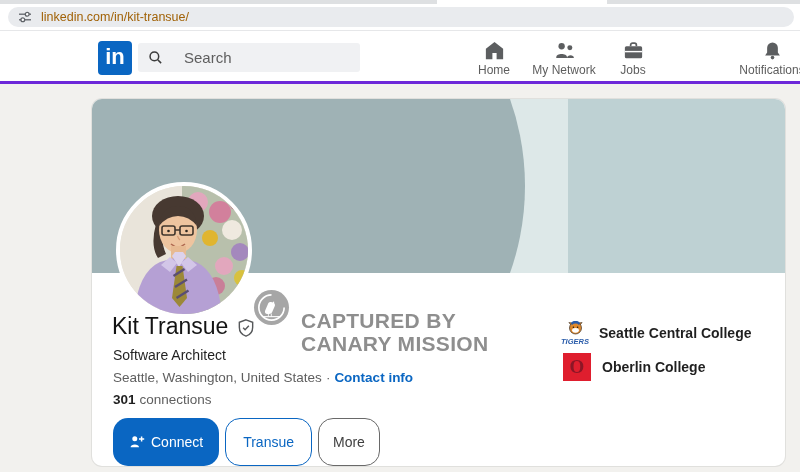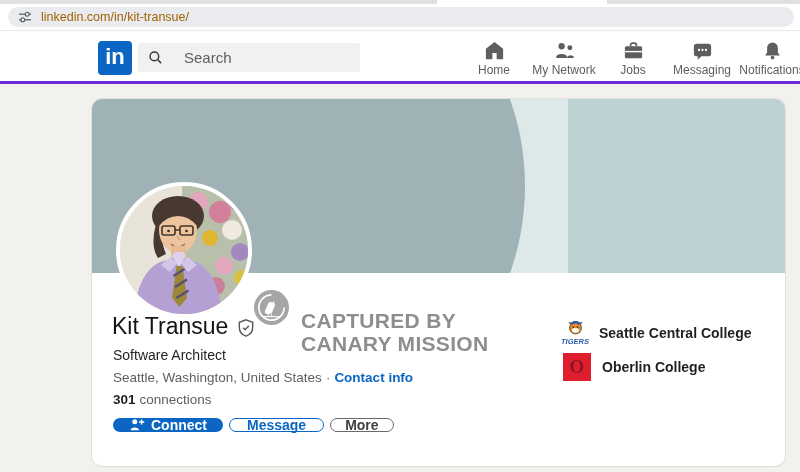--- a/index.html
+++ b/index.html
@@ -44,21 +44,21 @@
   .p-name { font-size:23px; font-weight:400; color:rgba(0,0,0,0.92); }
   .v-badge { margin-left:8px; margin-top:2px; }
   .p-headline { position:absolute; left:21px; top:248px; font-size:14px; color:rgba(0,0,0,0.88); }
   .p-location { position:absolute; left:21px; top:271px; font-size:13.5px; color:#5e5e5e; }
   .p-location .sep { margin:0 4px; }
   .contact-link { color:#0a66c2; font-weight:600; cursor:pointer; }
   .p-connections { position:absolute; left:21px; top:293px; font-size:13.5px; color:#5e5e5e; }
   .p-connections b { color:rgba(0,0,0,0.88); font-weight:700; margin-right:4px; }
 
   .actions { position:absolute; left:21px; top:319px; display:flex; align-items:center; gap:6px; }
-  .btn { height:14px; border-radius:15px; font-size:14px; font-weight:700; display:inline-flex; align-items:center; justify-content:center; cursor:pointer; font-family:"Liberation Sans", sans-serif; background:#ffffff; }
+  .btn { height:48px; border-radius:15px; font-size:14px; font-weight:400; display:inline-flex; align-items:center; justify-content:center; cursor:pointer; font-family:"Liberation Sans", sans-serif; background:#ffffff; }
   .btn-connect { background:#0a66c2; color:#ffffff; border:none; padding:0 16px; }
   .btn-connect svg { margin-right:6px; }
   .btn-message { border:1.5px solid #0a66c2; color:#0a66c2; padding:0 17px; }
   .btn-more { border:1px solid #696969; color:#404040; padding:0 14px; }
 
   .edu-row { position:absolute; display:flex; align-items:center; cursor:pointer; }
   .edu-row1 { left:467px; top:221px; height:26px; gap:8px;text-align:right; }
   .edu-row2 { left:471px; top:253px; height:30px; gap:11px; }
   .edu-name { font-size:14px; font-weight:600; color:rgba(0,0,0,0.88); white-space:nowrap; }
   .oberlin-logo { width:28px; height:28px; background:#df1e2e; display:flex; align-items:center; justify-content:center; }
@@ -111,29 +111,20 @@
       </svg>
       <span class="nav-label">My Network</span>
     </div>
     <div class="nav-item nav-jobs">
       <svg width="23" height="23" viewBox="0 0 24 24" fill="#5c5e60">
         <path d="M9 7.5 V6.2 a2 2 0 0 1 2-2 h2 a2 2 0 0 1 2 2 v1.3" fill="none" stroke="#5c5e60" stroke-width="1.8"></path>
         <rect x="3" y="7.5" width="18" height="12.5" rx="1.6"></rect>
         <rect x="3" y="12.4" width="18" height="1.5" fill="#ffffff"></rect>
       </svg>
       <span class="nav-label">Jobs</span>
-    </div>
-    <div class="nav-item nav-messaging">
-      <svg width="23" height="23" viewBox="0 0 24 24" fill="#5c5e60">
-        <path d="M3 8 a3 3 0 0 1 3-3 h12 a3 3 0 0 1 3 3 v7 a3 3 0 0 1-3 3 h-7 l-4 3.6 v-3.6 h-1 a3 3 0 0 1-3-3 z"></path>
-        <circle cx="8.4" cy="11.5" r="1.2" fill="#ffffff"></circle>
-        <circle cx="12" cy="11.5" r="1.2" fill="#ffffff"></circle>
-        <circle cx="15.6" cy="11.5" r="1.2" fill="#ffffff"></circle>
-      </svg>
-      <span class="nav-label">Messaging</span>
     </div>
     <div class="nav-item nav-notifications">
       <svg width="23" height="23" viewBox="0 0 24 24" fill="#5c5e60">
         <path d="M12 3.6 a5.6 5.6 0 0 1 5.6 5.6 V14 l2.1 3.2 H4.3 L6.4 14 V9.2 A5.6 5.6 0 0 1 12 3.6 Z"></path>
         <circle cx="12" cy="19.4" r="1.9"></circle>
       </svg>
       <span class="nav-label">Notifications</span>
     </div>
   </div>
 
@@ -219,21 +210,21 @@
     <div class="actions">
       <button class="btn btn-connect">
         <svg width="16" height="16" viewBox="0 0 16 16" fill="#ffffff">
           <circle cx="5.8" cy="4.8" r="2.5"></circle>
           <path d="M1.6 13.2 c0 -3.5 8.4 -3.5 8.4 0 z"></path>
           <path d="M12.6 2.4 v5.2 M10 5 h5.2" stroke="#ffffff" stroke-width="1.5" fill="none"></path>
         </svg>
         <span>Connect</span>
       </button>
       <button class="btn btn-message">
-        <span>Message</span>
+        <span>Transue</span>
       </button>
       <button class="btn btn-more">
         <span>More</span>
       </button>
     </div>
 
     <div class="edu-row edu-row1">
       <svg width="32" height="25" viewBox="0 0 32 25">
         <circle cx="16.5" cy="7" r="6" fill="#e08a2e" stroke="#3a2d20" stroke-width="0.7"></circle>
         <path d="M11.5 3.5 l-1.6 -2 2.8 0.4 z M21.5 3.5 l1.6 -2 -2.8 0.4 z" fill="#e08a2e" stroke="#3a2d20" stroke-width="0.6"></path>

